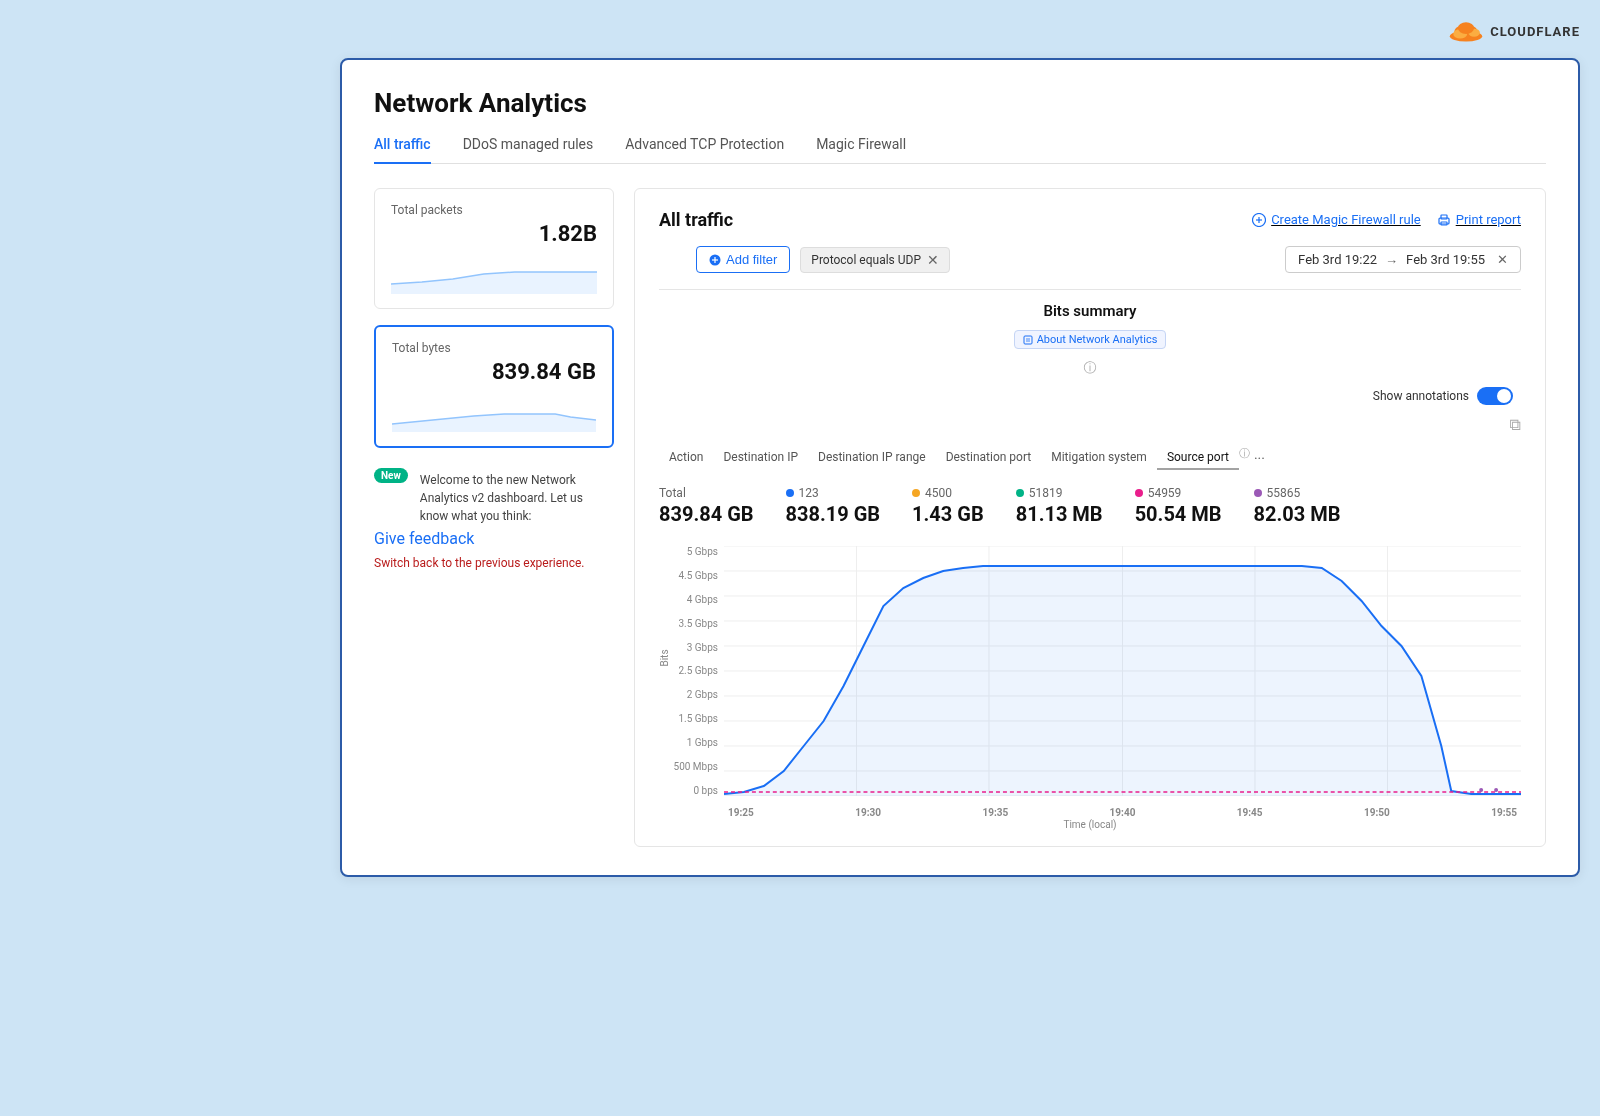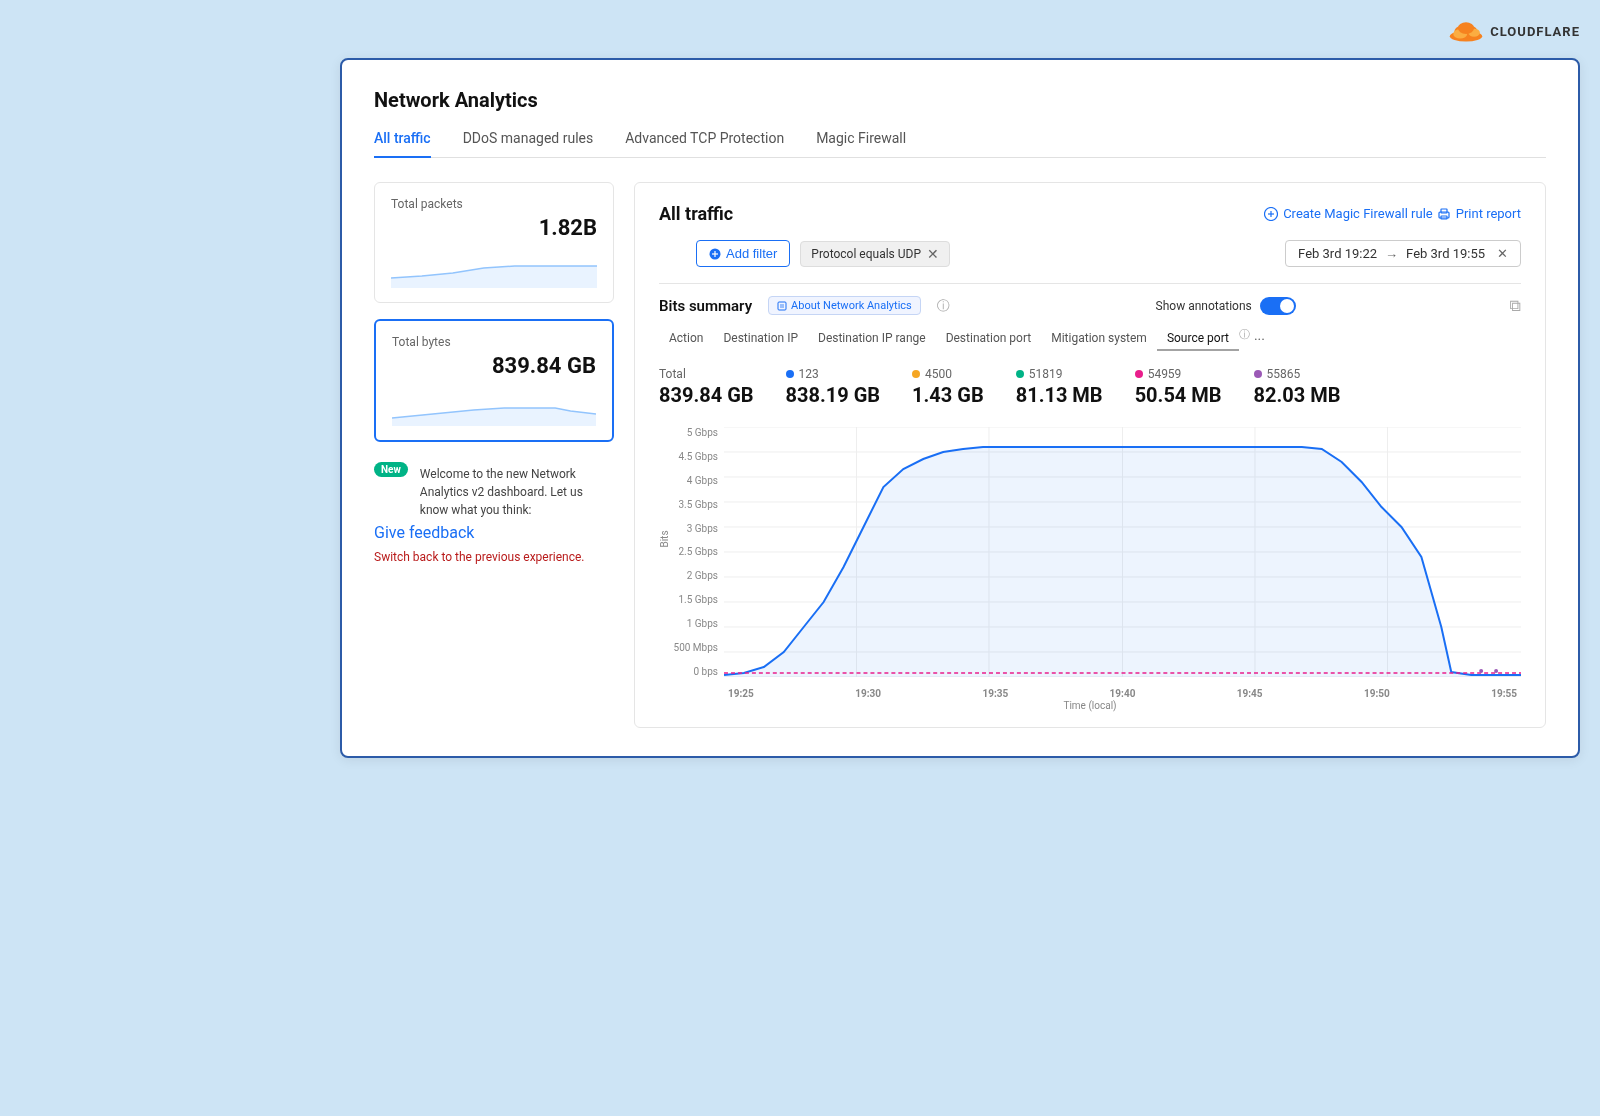--- a/index.html
+++ b/index.html
@@ -37,21 +37,21 @@
     .main-card {
       background: #fff;
       border: 2px solid #2c5ba8;
       border-radius: 8px;
       width: 100%;
       max-width: 1240px;
       padding: 28px 32px;
       box-shadow: 0 2px 12px rgba(0,0,0,0.08);
     }
     .page-title {
-      font-size: 20px;
+      font-size: 26px;
       font-weight: 700;
       color: #111;
       margin-bottom: 18px;
     }
     .tabs {
       display: flex;
       gap: 32px;
       border-bottom: 1px solid #e0e0e0;
       margin-bottom: 24px;
     }
@@ -144,21 +144,22 @@
       justify-content: space-between;
       margin-bottom: 16px;
     }
     .panel-title {
       font-size: 18px;
       font-weight: 700;
       color: #111;
     }
     .panel-actions {
       display: flex;
-      gap: 4px;
+      gap: 16px;
+      text-decoration: underline;
     }
     .create-rule-btn {
       display: flex;
       align-items: center;
       gap: 5px;
       color: #1a6ff5;
       font-size: 13px;
       cursor: pointer;
     }
     .print-btn {
@@ -229,22 +230,23 @@
       color: #666;
     }
     .divider {
       border: none;
       border-top: 1px solid #e5e5e5;
       margin: 12px 0;
     }
     .bits-header {
       display: flex;
       align-items: center;
-      gap: 16px;
+      gap: 10px;
       margin-bottom: 12px;
+      flex-direction: column;
     }
     .bits-title {
       font-size: 15px;
       font-weight: 600;
       color: #111;
     }
     .about-link {
       display: flex;
       align-items: center;
       gap: 4px;

